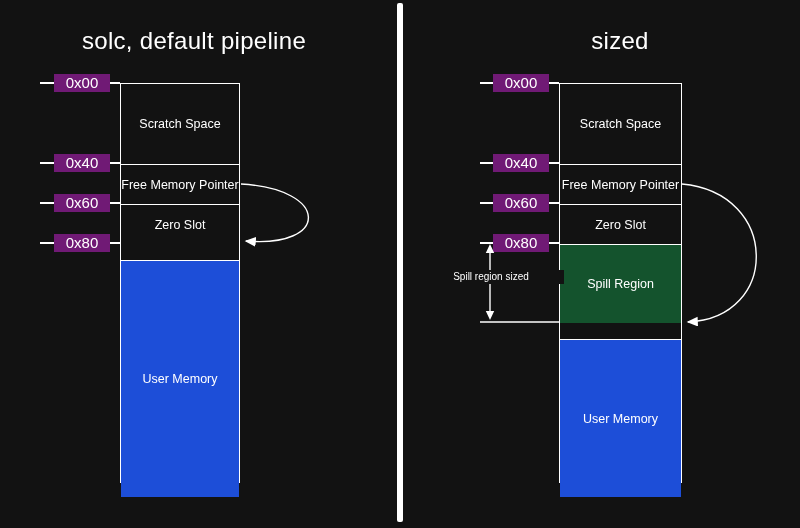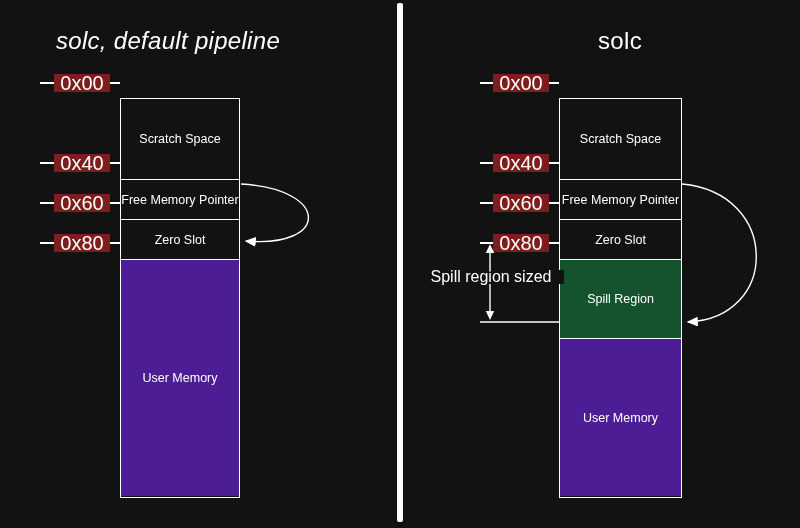--- a/index.html
+++ b/index.html
@@ -19,47 +19,47 @@
   .panel-title {
     position: absolute;
     top: 27px;
     width: 320px;
     text-align: center;
     font-size: 24px;
     font-weight: 400;
     letter-spacing: 0.3px;
     z-index: 2;
   }
-  .title-left  { left: 8px; font-style: italic; }
+  .title-left  { left: 34px; }
   .title-right { left: 460px; }
 
   .tick {
     position: absolute;
     height: 1.6px;
     background: #ffffff;
     z-index: 1;
   }
   .tick-left  { left: 40px;  width: 80px; }
   .tick-right { left: 480px; width: 79px; }
 
   .addr {
     position: absolute;
     width: 56px;
     text-align: center;
-    font-size: 20px;
+    font-size: 15px;
     line-height: 18px;
-    background: #7f1d1d;
+    background: #701a75;
     z-index: 2;
   }
   .addr-left  { left: 54px; }
   .addr-right { left: 493px; }
 
   .membox {
     position: absolute;
-    top: 98px;
+    top: 83px;
     height: 400px;
     border: 1.5px solid #ffffff;
     box-sizing: border-box;
     z-index: 1;
   }
   .membox-left  { left: 120px; width: 120px; }
   .membox-right { left: 559px; width: 123px; }
 
   .section {
     position: absolute;
@@ -69,36 +69,36 @@
     align-items: center;
     justify-content: center;
     box-sizing: border-box;
   }
   .section .lbl {
     font-size: 12.5px;
     white-space: nowrap;
     text-align: center;
   }
   .sep { border-top: 1.5px solid #ffffff; }
-  .fill-user  { background: #4c1d95; }
+  .fill-user  { background: #1d4ed8; margin-top: 16px; }
   .fill-spill { background: #14532d; }
 
   .arrows {
     position: absolute;
     left: 0; top: 0;
     z-index: 3;
     pointer-events: none;
   }
   .annotation {
     position: absolute;
     left: 418px;
     top: 270px;
     width: 146px;
     text-align: center;
-    font-size: 16px;
+    font-size: 10px;
     line-height: 14px;
     background: #121212;
     z-index: 4;
   }
   .divider {
     position: absolute;
     left: 397px;
     top: 3px;
     width: 6px;
     height: 519px;
@@ -106,21 +106,21 @@
     border-radius: 2px;
     z-index: 5;
   }
 </style>
 </head>
 <body>
 
 <div class="stage">
 
   <div class="panel-title title-left">solc, default pipeline</div>
-  <div class="panel-title title-right">solc</div>
+  <div class="panel-title title-right">sized</div>
 
   <div class="tick tick-left" style="top:82px"></div>
   <div class="tick tick-left" style="top:162px"></div>
   <div class="tick tick-left" style="top:202px"></div>
   <div class="tick tick-left" style="top:242px"></div>
 
   <div class="addr addr-left" style="top:74px">0x00</div>
   <div class="addr addr-left" style="top:154px">0x40</div>
   <div class="addr addr-left" style="top:194px">0x60</div>
   <div class="addr addr-left" style="top:234px">0x80</div>

